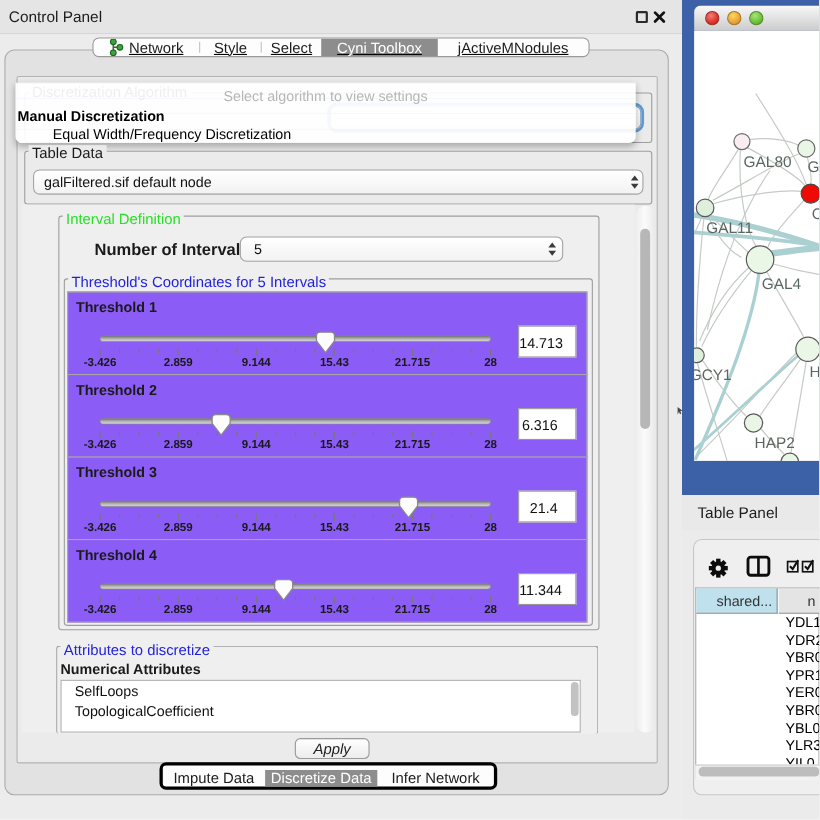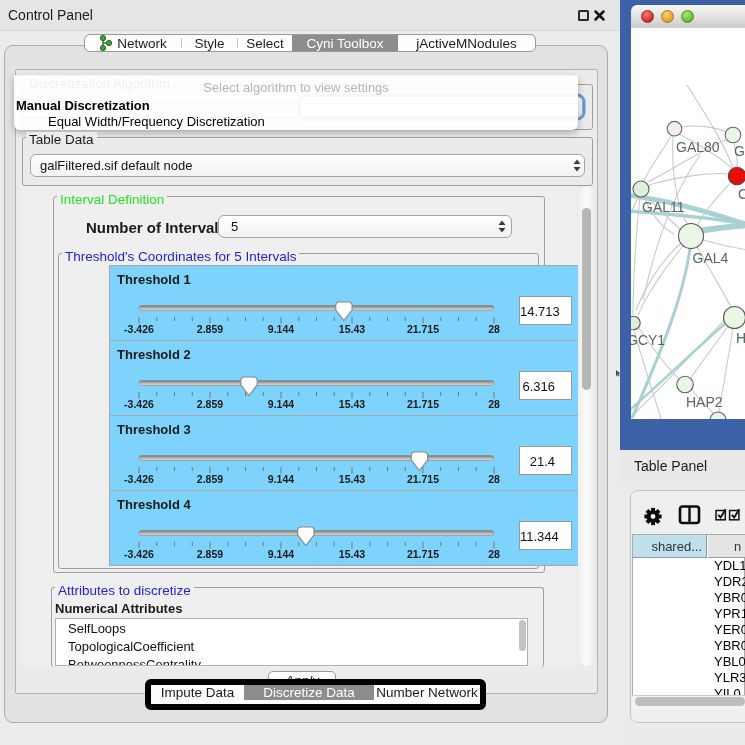--- a/index.html
+++ b/index.html
@@ -8,38 +8,38 @@
 .abs{position:absolute;}
 
 #titlebar{left:0;top:0;width:620px;height:30px;background:#e5e5e5;border-bottom:1px solid #d6d6d6;padding-left:42px;}
 #titlebar .t{position:absolute;left:8px;top:7px;font-size:14px;color:#1c1c1c;}
 #outerframe{left:4px;top:45px;width:602px;height:676px;background:#e2e2e2;
  border:1px solid #ababab;border-radius:9px;}
 #innerpanel{left:15px;top:69px;width:581px;height:623px;background:#ebebeb;
  border:1px solid #b3b3b3;border-radius:2px;}
 
 #toptabs{left:84px;top:34px;height:16px;background:#fdfdfd;border:1px solid #9a9a9a;
- border-radius:6px;display:flex;align-items:stretch;overflow:hidden;}
+ border-radius:6px;display:flex;align-items:stretch;overflow:hidden;text-decoration:underline;}
 #toptabs .tab{display:flex;align-items:center;justify-content:center;font-size:13.5px;color:#1c1c1c;white-space:nowrap;}
 #toptabs .sep{width:1px;background:#c2c2c2;margin:3px 0;}
 #toptabs .sel{background:#8d8d8d;color:#fff;}
 
-#bottabs{left:145px;top:679px;height:19px;background:#fdfdfd;border:6px solid #000000;
- border-radius:6px;display:flex;align-items:flex-start;overflow:hidden;}
+#bottabs{left:145px;top:693px;height:19px;background:#fdfdfd;border:3px solid #000000;
+ border-radius:6px;display:flex;align-items:flex-end;overflow:hidden;}
 #bottabs .tab{display:flex;align-items:center;justify-content:center;font-size:13.5px;color:#1c1c1c;white-space:nowrap;}
 #bottabs .sel{background:#8d8d8d;color:#fff;}
 
 .group{position:absolute;border:1px solid #9e9e9e;border-radius:3px;}
 .gtitle{position:absolute;top:-5px;left:3px;padding:0 3px;font-size:13.5px;line-height:15px;background:inherit;}
 
 .combo{position:absolute;background:linear-gradient(#ffffff,#f2f2f2);border:1px solid #a5a5a5;
  border-radius:5px;font-size:13px;color:#111;}
 .combo .txt{position:absolute;left:9px;top:4px;}
 
-.tbox{position:absolute;left:61px;width:471px;height:74px;border:1px solid #a8a8a8;background:#7dd3fc;margin-left:48px;}
+.tbox{position:absolute;left:61px;width:471px;height:74px;border:1px solid #a8a8a8;background:#8b5cf6;}
 .tbox .lbl{position:absolute;left:7px;top:6px;font-size:13px;font-weight:bold;color:#1a1a1a;}
 .vbox{position:absolute;left:409px;top:30px;width:53px;height:29px;background:#fff;
  border:1px solid #989898;font-size:13px;color:#111;text-align:right;line-height:29px;padding-right:16px;box-sizing:border-box;}
 
 #numlist{left:55px;top:618px;width:473px;height:48px;background:#fff;border:1px solid #b0b0b0;
  font-size:13px;color:#111;overflow:hidden;box-sizing:border-box;}
 #numlist div{padding:1.5px 0 1.5px 12px;}
 
 .sbtrack{position:absolute;background:linear-gradient(90deg,#f6f6f6,#fdfdfd 40%,#eft0f0);}
 .sbthumb{position:absolute;background:#b7b7b7;border-radius:5px;}
@@ -290,21 +290,20 @@
   </div>
     </div>
 
   <div class="group" style="left:51px;top:587px;width:491px;height:79px;background:#efefef;border-bottom:none;">
     <div class="gtitle" style="color:#2222dd;">Attributes to discretize</div>
   </div>
   <div class="abs" style="left:55px;top:601px;font-size:13px;font-weight:bold;color:#1a1a1a;">Numerical Attributes</div>
   <div id="numlist" class="abs">
     <div>SelfLoops</div>
     <div>TopologicalCoefficient</div>
-    <div>BetweennessCentrality</div>
   </div>
   <div class="sbthumb" style="left:519px;top:620px;width:7px;height:31px;background:#c2c2c2;"></div>
 
   <div class="sbtrack" style="left:578px;top:187px;width:18px;height:479px;border-radius:9px;background:linear-gradient(90deg,#ededed,#fbfbfb 45%,#e8e8e8);"></div>
   <div class="sbthumb" style="left:582px;top:208px;width:9px;height:182px;"></div>
 
   <div id="apply" class="abs">Apply</div>
 
   <div id="toptabs" class="abs">
     <div class="tab" style="width:96px;"><svg width="14" height="16" viewBox="0 0 14 16" style="margin-right:4px;">
@@ -317,22 +316,22 @@
       <div class="sep"></div>
     <div class="tab" style="width:55px;">Style</div>
       <div class="sep"></div>
     <div class="tab" style="width:54px;">Select</div>
     <div class="tab sel" style="width:106px;">Cyni Toolbox</div>
     <div class="tab" style="width:137px;">jActiveMNodules</div>
   </div>
 
   <div id="bottabs" class="abs">
     <div class="tab" style="width:93px;">Impute Data</div>
-    <div class="tab sel" style="width:130px;">Discretize Data</div>
-    <div class="tab" style="width:106px;">Number Network</div>
+    <div class="tab sel" style="width:102px;">Discretize Data</div>
+    <div class="tab" style="width:106px;">Infer Network</div>
   </div>
 
   <svg class="abs" style="left:615px;top:369px;" width="6" height="8" viewBox="0 0 6 8">
     <path d="M1,8 L1,1 L5.5,4.5 L3.4,4.8 L4.4,7 L3.2,7.5 L2.2,5.4 Z" fill="#4a4a4a"></path>
   </svg>
 
   <div id="netblue" class="abs"></div>
   <div id="nettitle" class="abs">
     <div class="mac" style="left:9.5px;top:5px;background:radial-gradient(circle at 40% 30%,#f77d76,#dd342c 60%,#b51d18);border:1px solid #9c2722;"></div>
     <div class="mac" style="left:29.5px;top:5px;background:radial-gradient(circle at 40% 30%,#ffd75e,#e8a33a 60%,#c07e1c);border:1px solid #a8761f;"></div>

